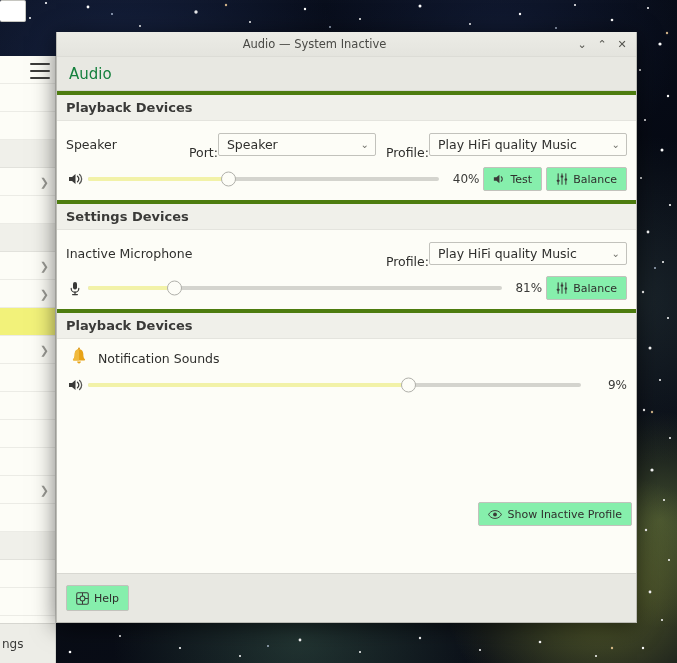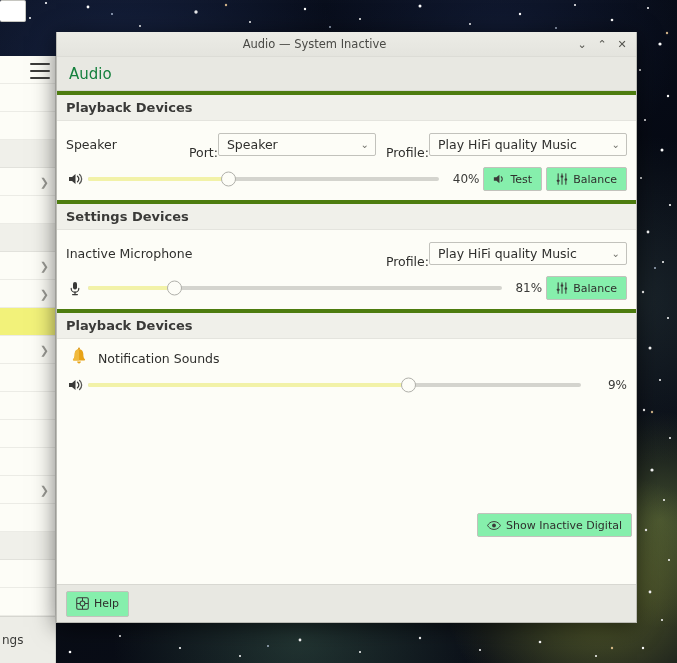--- a/index.html
+++ b/index.html
@@ -48,21 +48,21 @@
   }
   .bg-row.group { background: #f0f0ea; border-bottom: 1px solid #e2e2dc; }
   .bg-row.sel { background: #f2f27a; }
   .bg-chev {
     position: absolute; right: 6px; top: 50%;
     transform: translateY(-50%);
     color: #9a9a94; font-size: 11px;
   }
   #bg-bottom {
     position: absolute; left: 0; bottom: 0;
-    width: 56px; height: 47px;
+    width: 56px; height: 40px;
     background: #ededE7;
     border-top: 1px solid #d6d6d0;
     display: flex; align-items: center;
     padding-left: 2px;
     font-size: 12px; color: #3a3a38;
     white-space: nowrap; overflow: hidden;
   }
   #bg-search {
     position: absolute; left: 0; top: 0;
     width: 26px; height: 22px;
@@ -213,21 +213,21 @@
 
   .stream-row {
     display: flex; align-items: center;
     gap: 10px;
     padding: 8px 9px 2px 13px;
     font-size: 12.5px; color: #2f2f2d;
   }
 
   
   #footer {
-    height: 38px;
+    height: 49px;
     background: #e8e8e2;
     border-top: 1px solid #d8d8d2;
     display: flex; align-items: center;
     padding: 0 9px;
     flex: none;
   }
   #inactive-wrap {
     position: absolute;
     right: 4px;
     bottom: 47px;
@@ -490,21 +490,21 @@
         </div>
         <span class="pct wide">9%</span>
       </div>
 
       <div id="inactive-wrap">
         <div class="btn">
           <svg width="14" height="11" viewBox="0 0 16 11">
             <path d="M8 1C4.3 1 1.6 3.4 0.7 5.5 1.6 7.6 4.3 10 8 10s6.4-2.4 7.3-4.5C14.4 3.4 11.7 1 8 1z" fill="none" stroke="#3a3a38" stroke-width="1.1"></path>
             <circle cx="8" cy="5.5" r="2.2" fill="#3a3a38"></circle>
           </svg>
-          <span>Show Inactive Digital</span>
+          <span>Show Inactive Profile</span>
         </div>
       </div>
 
     </div>
 
     <div id="footer">
       <div class="btn">
         <svg width="13" height="13" viewBox="0 0 14 14">
           <rect x="0.8" y="0.8" width="12.4" height="12.4" rx="1.4" fill="none" stroke="#3a3a38" stroke-width="1.1"></rect>
           <circle cx="7" cy="7" r="2.6" fill="none" stroke="#3a3a38" stroke-width="1.1"></circle>

